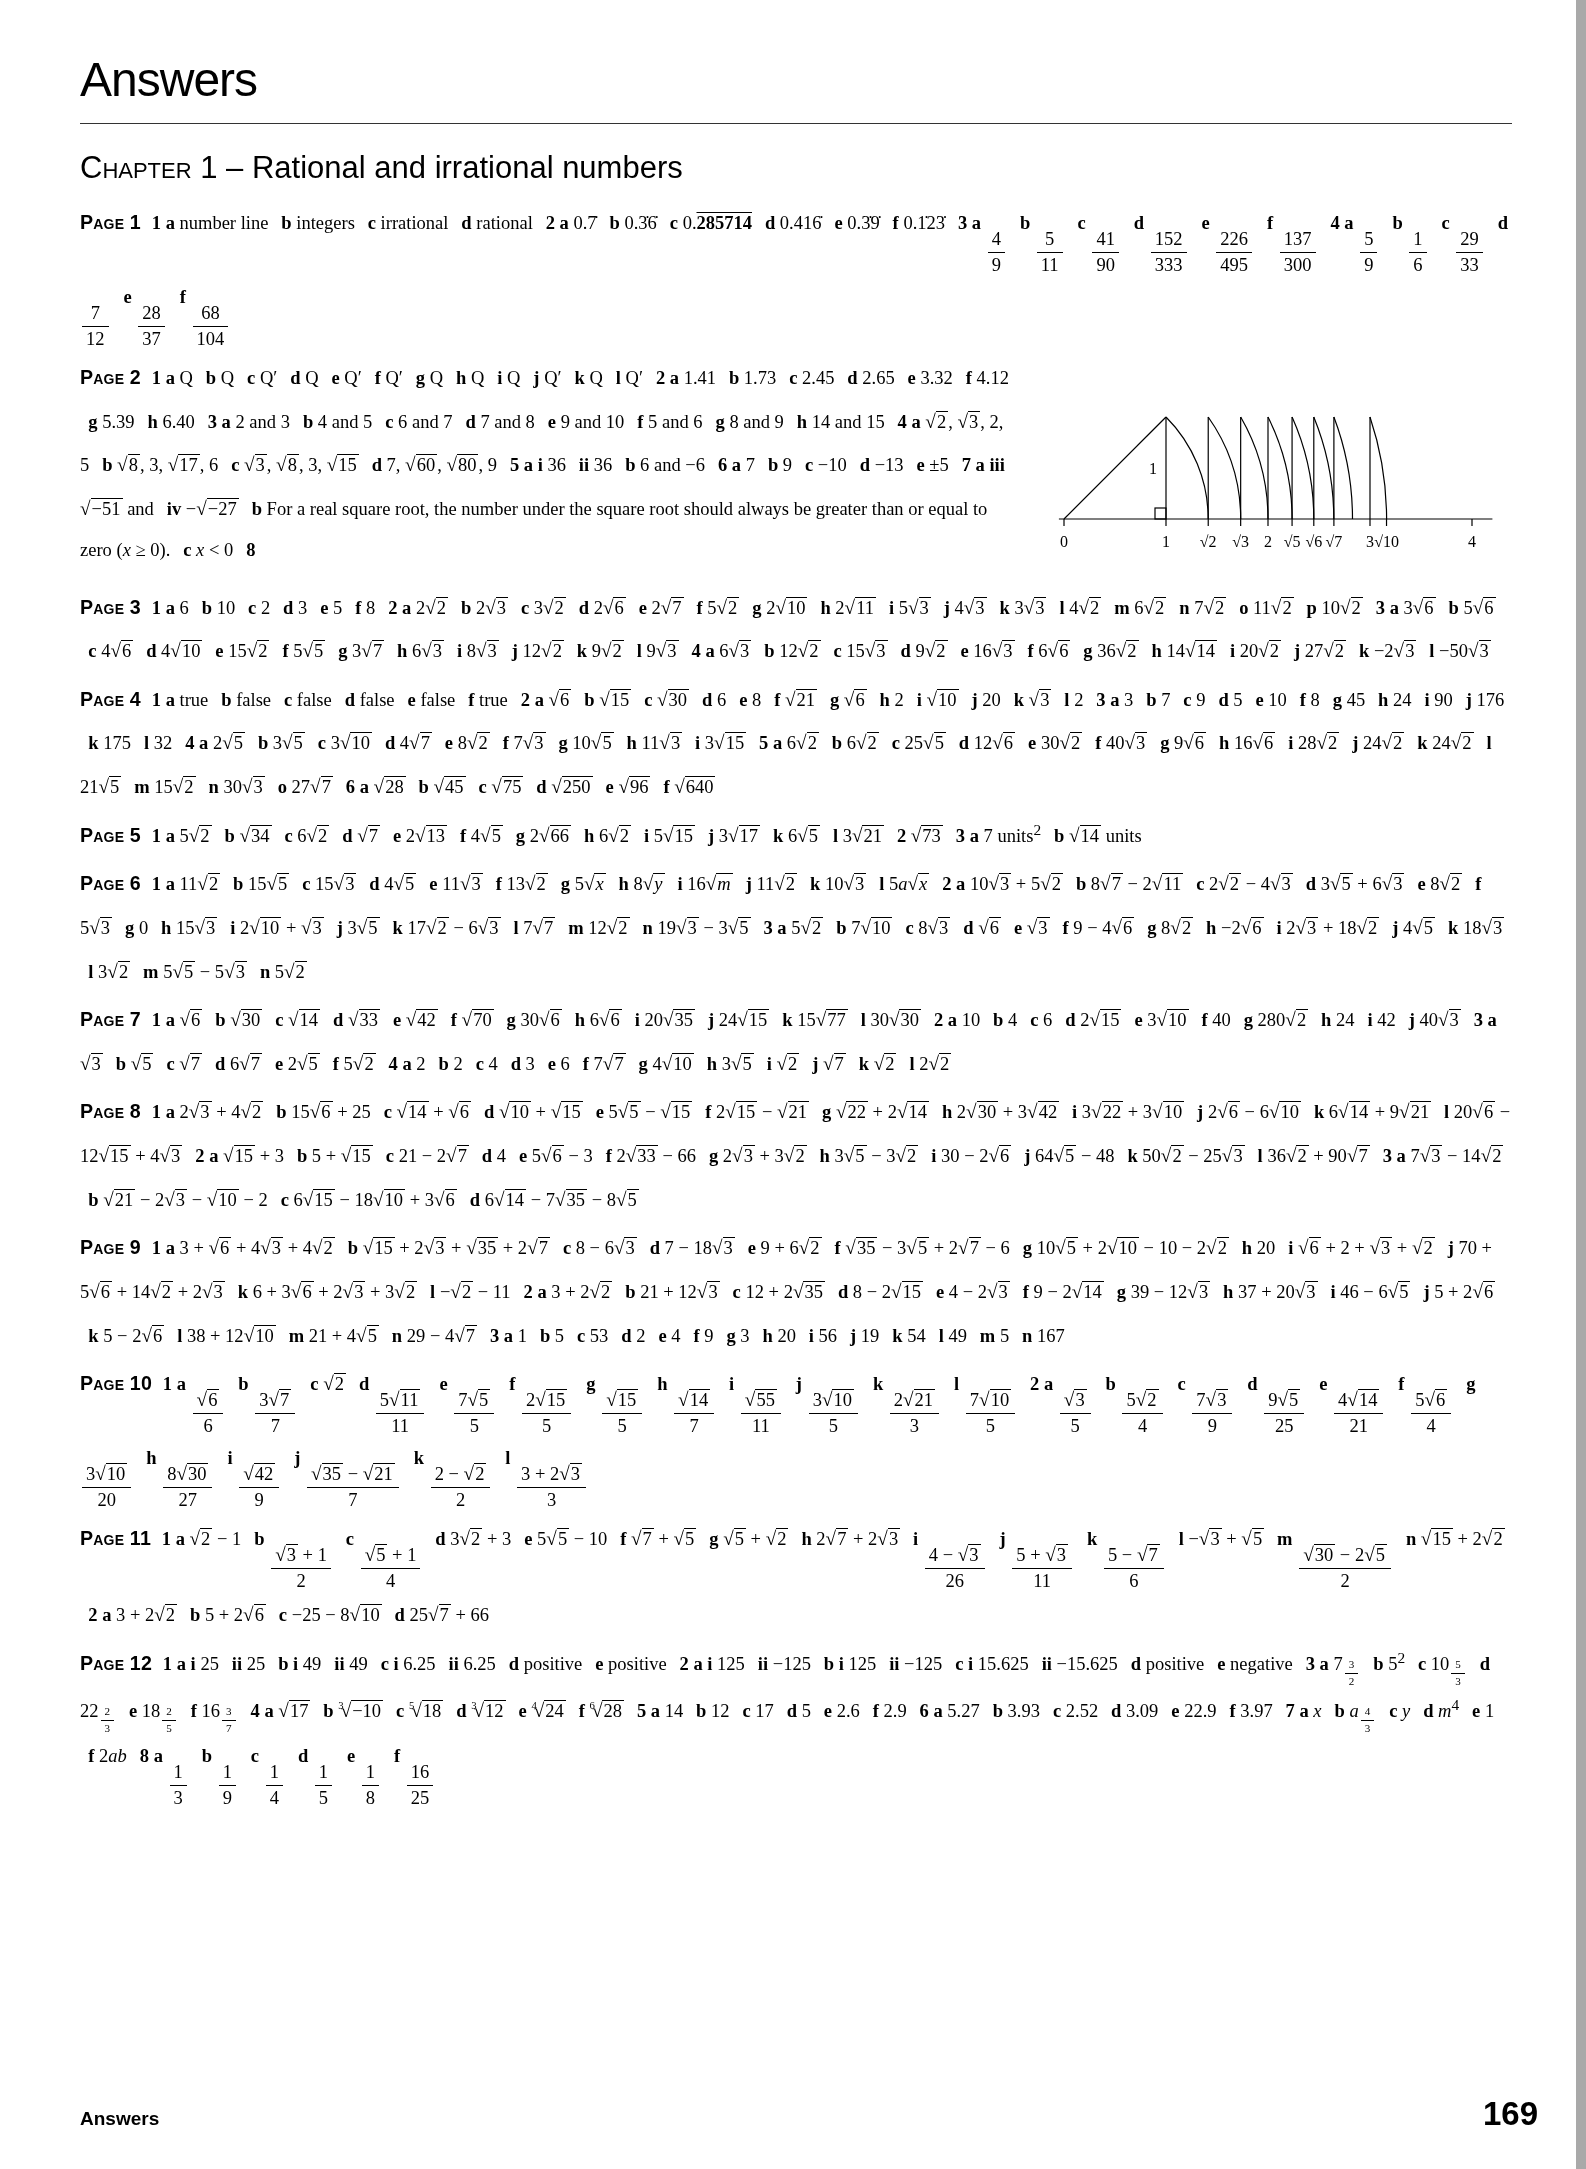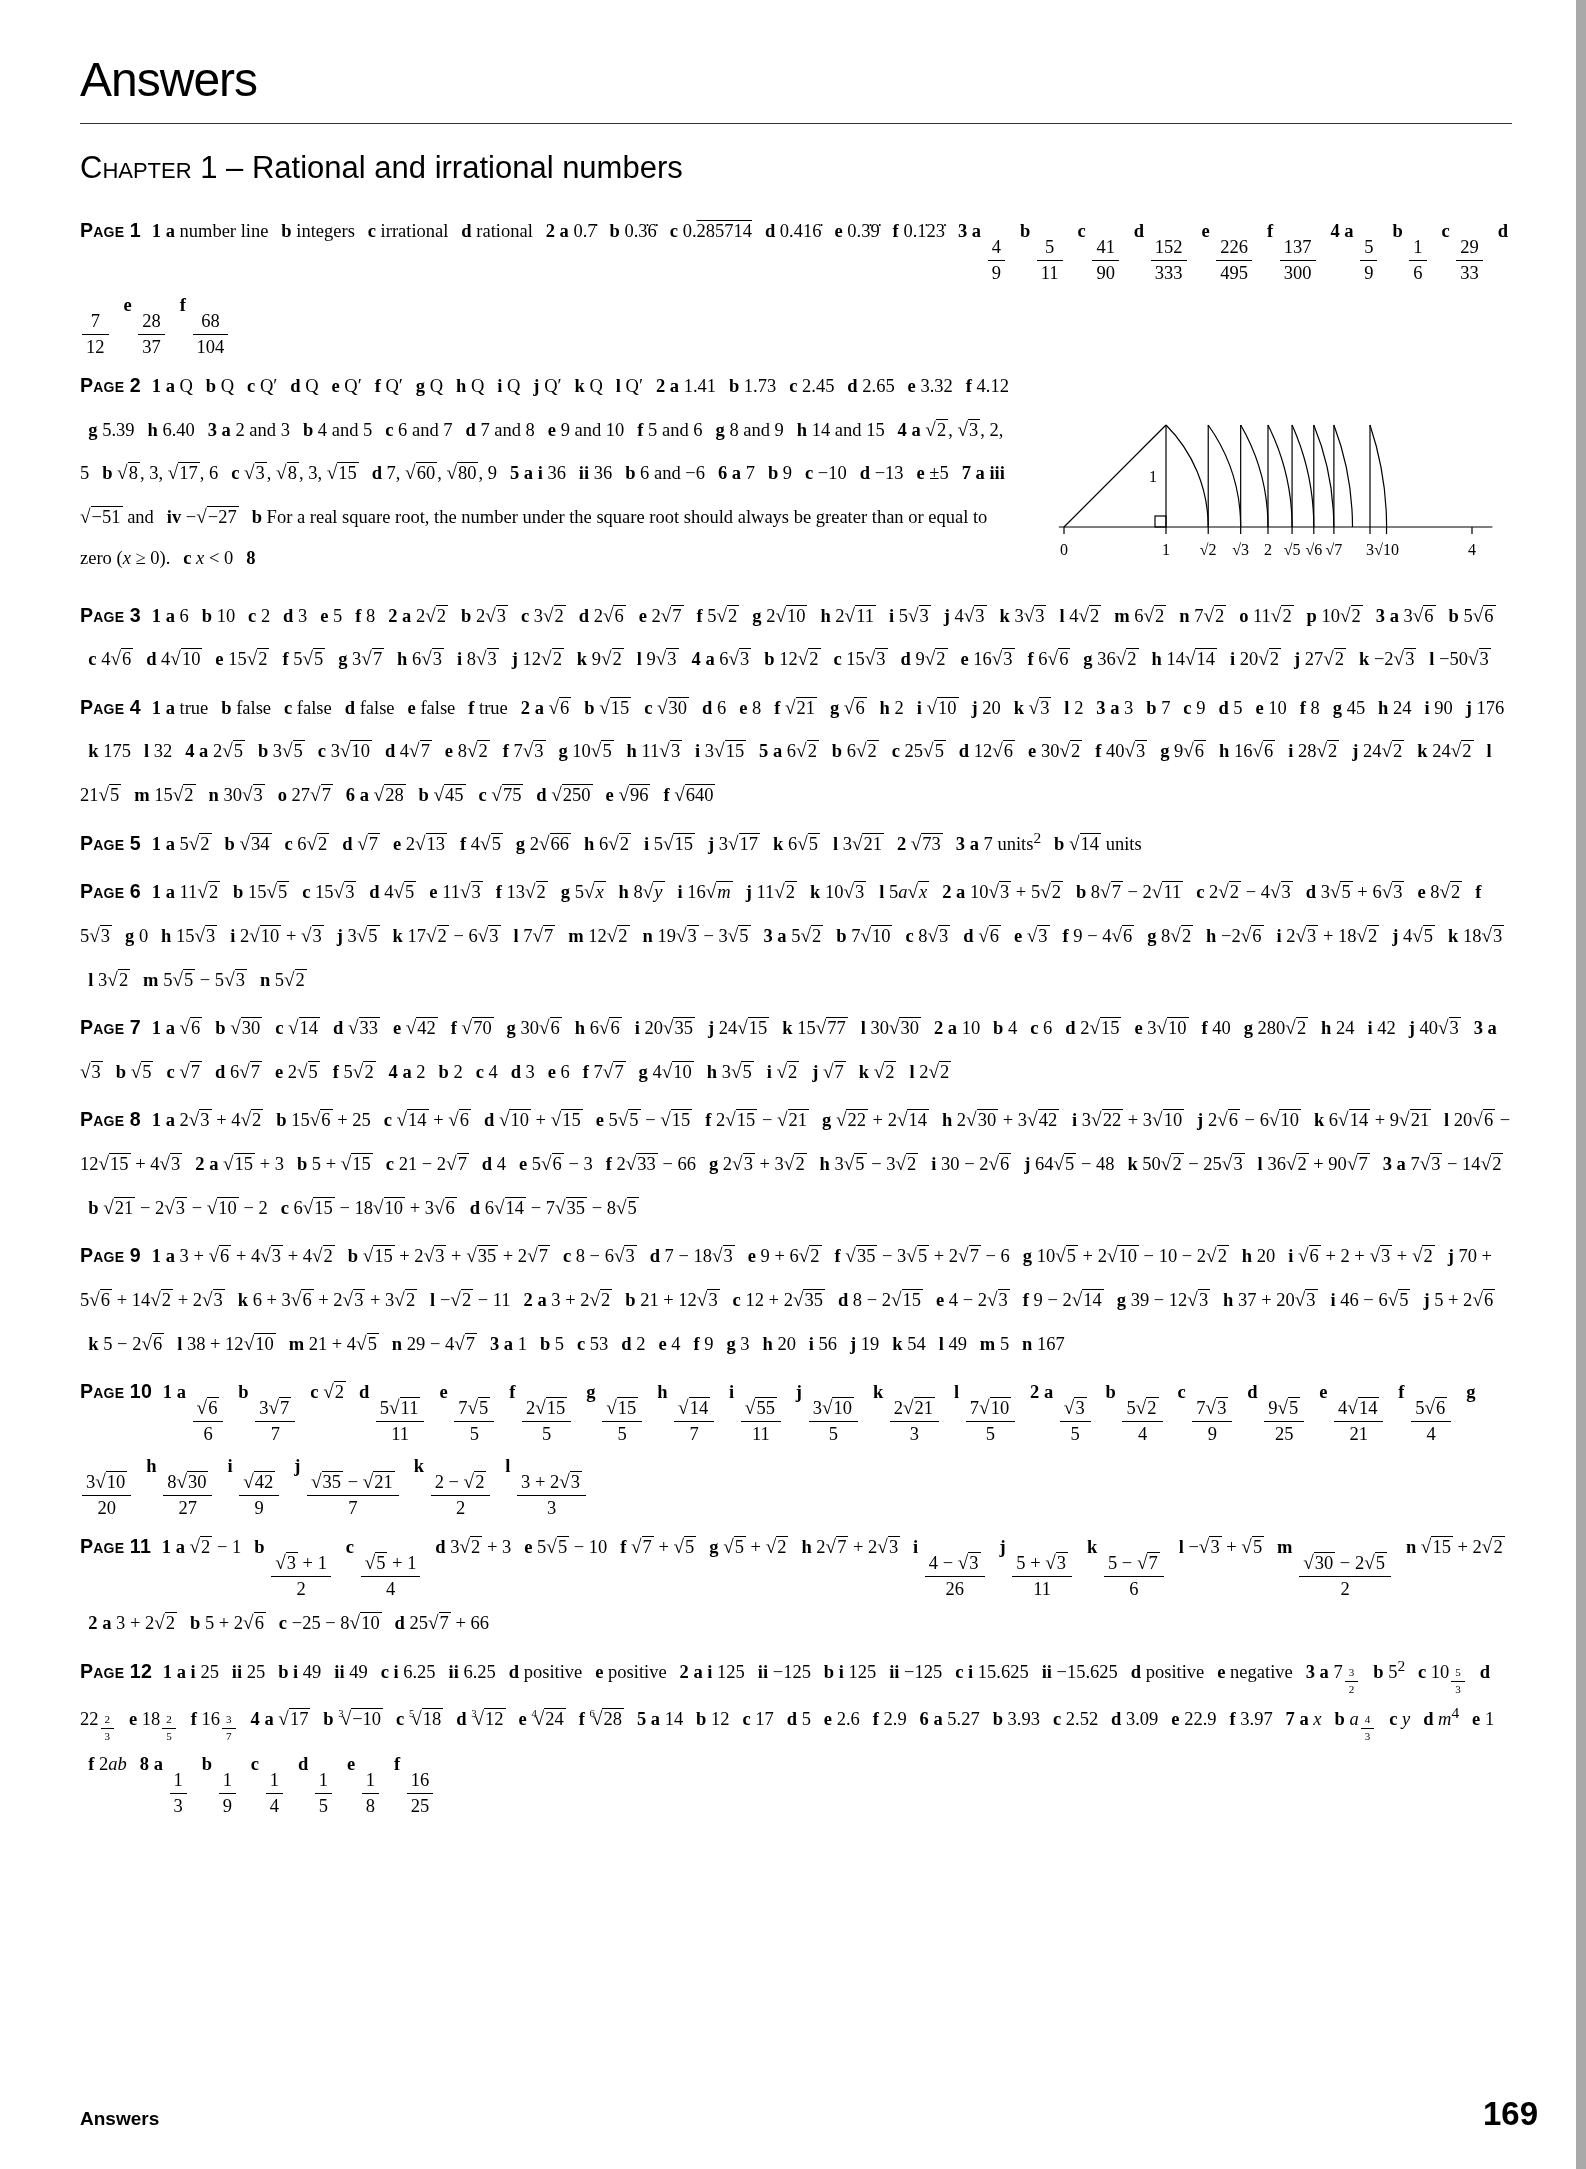--- a/index.html
+++ b/index.html
@@ -4,40 +4,40 @@
 <style>
   html,body{margin:0;padding:0;background:#ffffff;}
   .page{position:relative;width:1586px;height:2169px;background:#ffffff;overflow:hidden;
         font-family:"Liberation Serif",serif;color:#000;padding-left:40px;}
   .edge-strip{position:absolute;top:0;right:0;width:50px;height:100%;}
   .content{position:absolute;left:80px;top:0;width:1432px;}
   h1.doc-title{font-family:"Liberation Sans",sans-serif;font-weight:400;font-size:48px;
         letter-spacing:-1px;margin:52px 0 16px 0;}
   hr.title-rule{border:none;border-top:1.5px solid #333;margin:0 0 26px 0;}
   h2.chapter{font-family:"Liberation Sans",sans-serif;font-weight:400;font-size:31px;
-        margin:0 0 22px 0;letter-spacing:0;}
+        margin:0 0 14px 0;letter-spacing:0;}
   h2.chapter .chap-word{font-variant:small-caps;}
   #answers{width:1432px;}
   .page-block{margin:0 0 4px 0;font-size:18.5px;line-height:2.25;text-align:left;}
   .contains-float{overflow:hidden;}
   .page-label{font-family:"Liberation Sans",sans-serif;font-weight:bold;font-variant:small-caps;
         font-size:1.06em;padding-right:.55em;letter-spacing:.2px;}
   .b{font-weight:bold;padding-left:.45em;}
   .page-label + .b{padding-left:0;text-align:right;}
   .rad{white-space:nowrap;}
   .rad .rsign{font-size:1.04em;}
   .rad .vinc{border-top:1.4px solid #000;padding:0 2px 0 1px;}
   .ridx{font-size:.58em;vertical-align:.75em;margin-right:-3px;}
   .frac{display:inline-flex;flex-direction:column;vertical-align:-.85em;text-align:center;
         margin:0 2px;line-height:1.25;}
   .frac .num{border-bottom:1.4px solid #000;padding:0 4px 1px 4px;}
   .frac .den{padding:1px 4px 0 4px;}
   sup{line-height:0;}
   sup .frac{font-size:.72em;vertical-align:-.5em;}
-  .oline{text-decoration:overline;}
+  .oline{text-decoration:overline;font-weight:bold;}
   .diagram-wrap{float:right;width:478px;margin:6px 0 4px 18px;}
   .q8-svg line,.q8-svg path,.q8-svg rect{stroke:#000;fill:none;stroke-width:1.2px;}
   .q8-svg text{font-family:"Liberation Serif",serif;font-size:16px;fill:#000;stroke:none;}
   .footer{position:absolute;left:80px;right:88px;bottom:36px;display:flex;
         justify-content:space-between;align-items:baseline;}
   .footer-left{font-family:"Liberation Sans",sans-serif;font-weight:bold;font-size:19px;}
   .footer-page-num{font-family:"Liberation Sans",sans-serif;font-weight:bold;font-size:33px;margin-top:23px;}
 </style>
 </head>
 <body>

